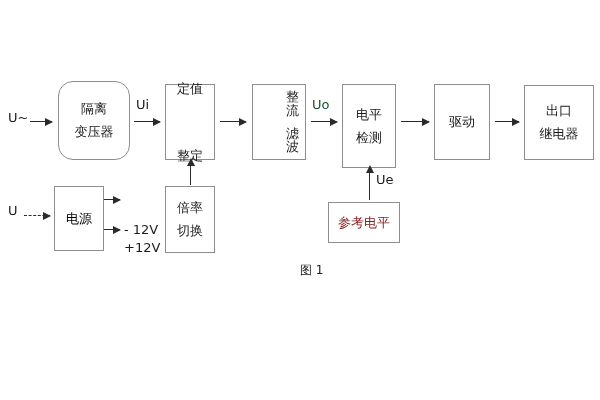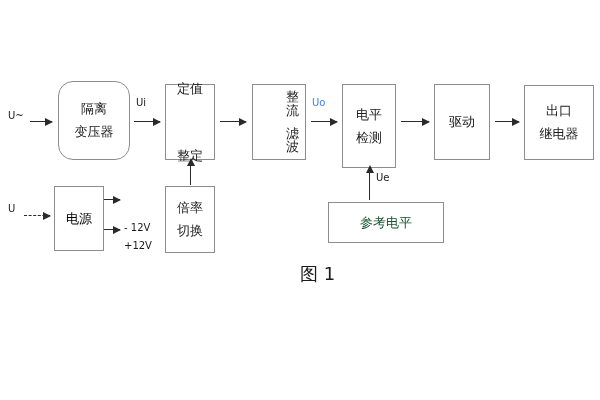--- a/index.html
+++ b/index.html
@@ -35,21 +35,21 @@
   .box .line2 { display: block; }
   .box.single .line1 { margin-bottom: 0; }
   .label {
     position: absolute;
     color: #1b1b1b;
     font-size: 13px;
     white-space: nowrap;
   }
   .label.sig {
     font-family: "DejaVu Sans", "Liberation Sans", sans-serif;
-    font-size: 10px;
+    font-size: 13px;
   }
   .arrow-h {
     position: absolute;
     height: 1px;
     background: #2a2a2a;
   }
   .arrow-h::after {
     content: "";
     position: absolute;
     right: -1px;
@@ -87,21 +87,21 @@
     right: -1px;
     top: -4.5px;
     width: 0;
     height: 0;
     border-top: 4px solid transparent;
     border-bottom: 4px solid transparent;
     border-left: 8px solid #2a2a2a;
   }
   .caption {
     position: absolute;
-    font-size: 18px;
+    font-size: 12px;
     color: #1b1b1b;
   }
 </style>
 </head>
 <body>
 
 <div id="canvas">
   <div id="blocks-layer">
       <div class="box" style="left: 58px; top: 81px; width: 72px; height: 79px; border-color: rgb(141, 141, 141); color: rgb(27, 27, 27); border-radius: 15px;">
         <span class="line1">隔离</span>
@@ -126,40 +126,40 @@
         <span class="line1">出口</span>
         <span class="line2">继电器</span>
       </div>
       <div class="box single" style="left: 54px; top: 186px; width: 50px; height: 65px; border-color: rgb(141, 141, 141); color: #000000;">
         <span class="line1">电源</span>
       </div>
       <div class="box" style="left: 165px; top: 186px; width: 50px; height: 67px; border-color: rgb(141, 141, 141); color: rgb(27, 27, 27); text-align: center;">
         <span class="line1">倍率</span>
         <span class="line2">切换</span>
       </div>
-      <div class="box single" style="left: 328px; top: 202px; width: 116px; height: 41px; border-color: rgb(141, 141, 141); color: #14532d; text-align: right;">
+      <div class="box single" style="left: 328px; top: 202px; width: 72px; height: 41px; border-color: rgb(141, 141, 141); color: #7f1d1d; text-align: right;">
         <span class="line1">参考电平</span>
       </div>
     </div>
   <div id="connectors-layer">
       <div class="arrow-h" style="left: 30px; top: 121px; width: 22px; background: rgb(42, 42, 42);"></div>
       <div class="arrow-h" style="left: 134px; top: 121px; width: 26px; background: rgb(42, 42, 42);"></div>
       <div class="arrow-h" style="left: 220px; top: 121px; width: 26px; background: rgb(42, 42, 42);"></div>
       <div class="arrow-h" style="left: 311px; top: 121px; width: 26px; background: rgb(42, 42, 42);"></div>
       <div class="arrow-h" style="left: 401px; top: 121px; width: 28px; background: rgb(42, 42, 42);"></div>
       <div class="arrow-h" style="left: 495px; top: 121px; width: 24px; background: rgb(42, 42, 42);"></div>
       <div class="dash-h" style="left: 24px; top: 215px; width: 26px;"></div>
       <div class="arrow-h" style="left: 104px; top: 199px; width: 16px; background: rgb(42, 42, 42);"></div>
       <div class="arrow-h" style="left: 104px; top: 229px; width: 16px; background: rgb(42, 42, 42);"></div>
       <div class="arrow-v" style="left: 190px; top: 165px; height: 20px; background: rgb(42, 42, 42);"></div>
       <div class="arrow-v" style="left: 369px; top: 172px; height: 28px; background: rgb(42, 42, 42);"></div>
     </div>
   <div id="signals-layer">
       <div class="label sig" style="left: 8px; top: 110px; color: rgb(27, 27, 27);">U~</div>
       <div class="label sig" style="left: 136px; top: 97px; color: rgb(27, 27, 27);">Ui</div>
-      <div class="label sig" style="left: 312px; top: 97px; color: #3b82f6;">Uo</div>
+      <div class="label sig" style="left: 312px; top: 97px; color: #14532d;">Uo</div>
       <div class="label sig" style="left: 8px; top: 203px; color: rgb(27, 27, 27);">U</div>
       <div class="label sig" style="left: 124px; top: 192px; color: rgb(27, 27, 27); margin-top: 48px;">+12V</div>
       <div class="label sig" style="left: 124px; top: 222px; color: rgb(27, 27, 27);">- 12V</div>
       <div class="label sig" style="left: 376px; top: 172px; color: rgb(27, 27, 27);">Ue</div>
     </div>
   <div class="caption" id="figure-caption" style="left: 300px; top: 262px;">图 1</div>
 </div>
 
 </body></html>

